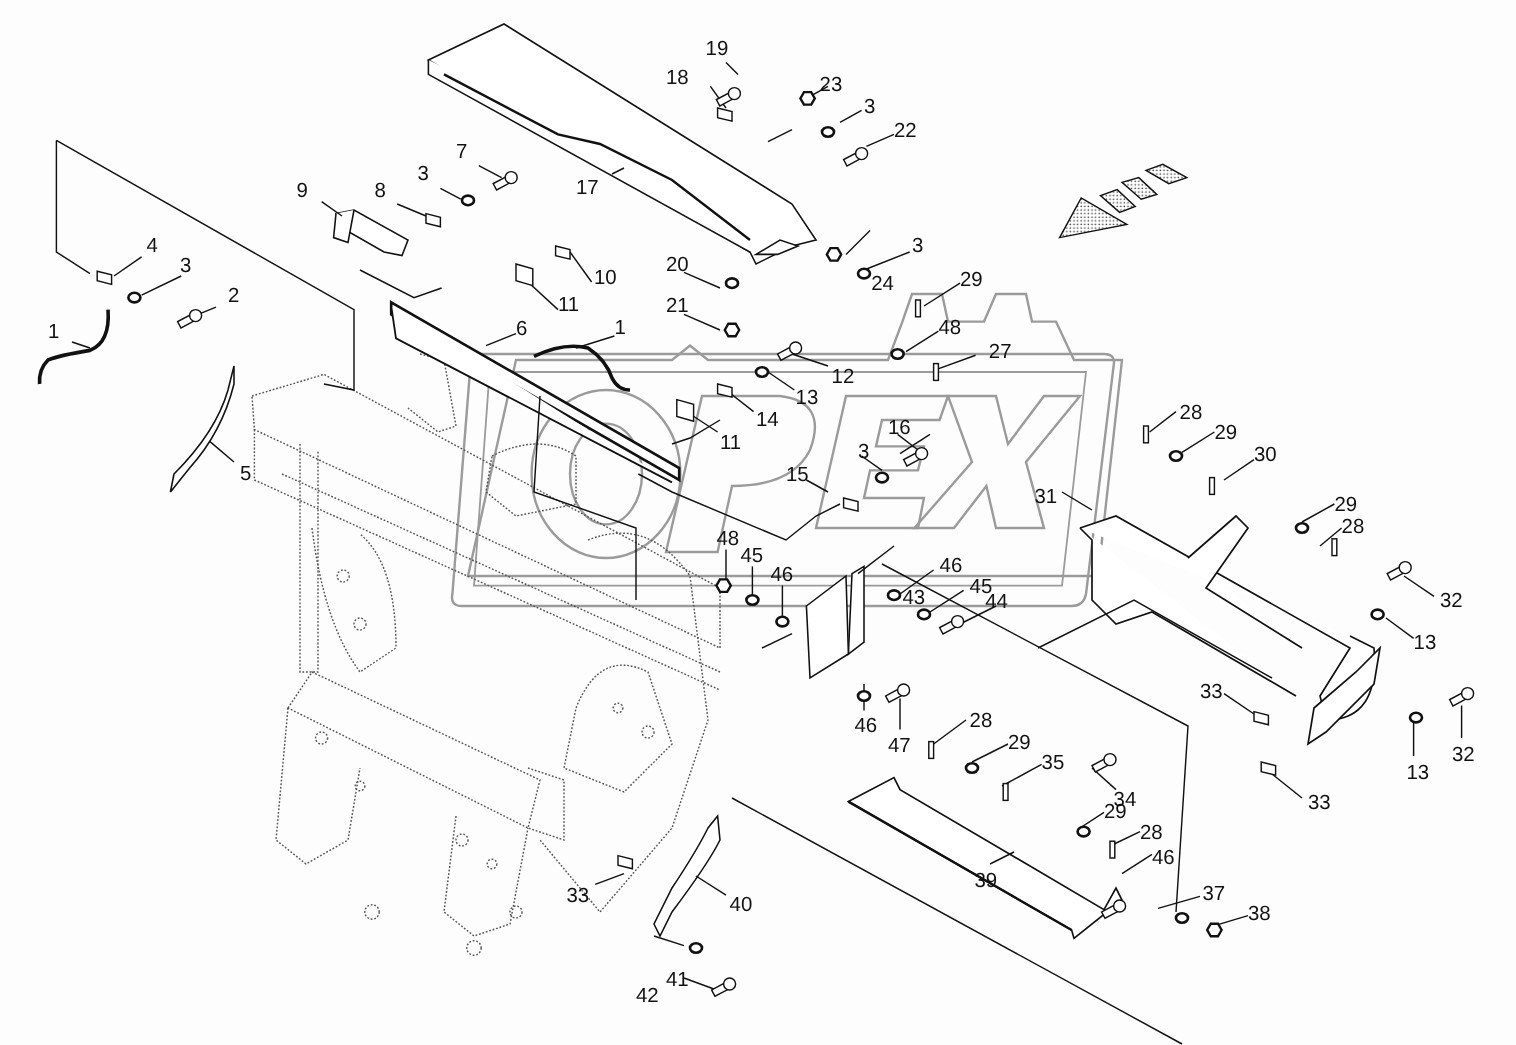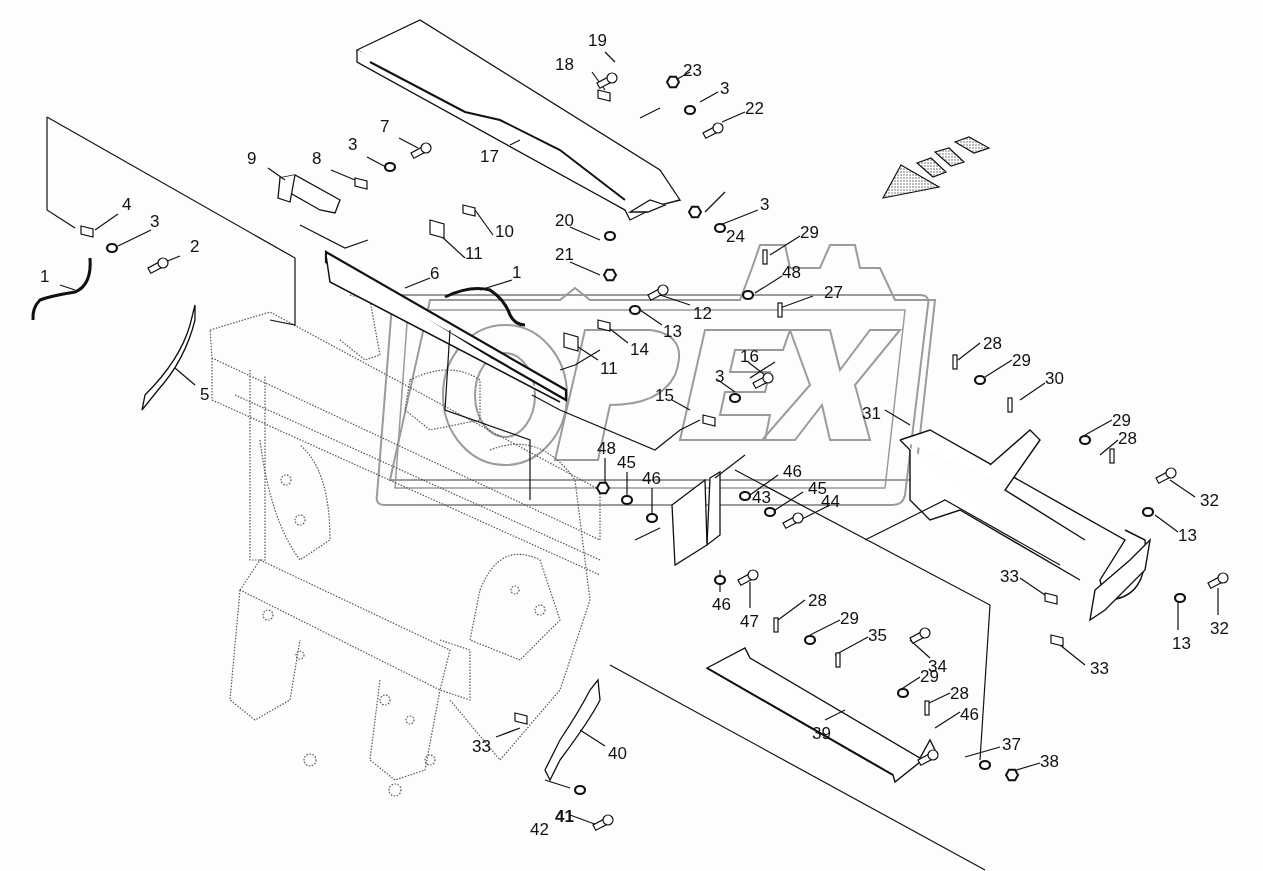--- a/index.html
+++ b/index.html
@@ -358,14 +358,14 @@
     <div class="callout" style="left: 1090px; top: 660px;">33</div>
     <div class="callout" style="left: 920px; top: 668px;">29</div>
     <div class="callout" style="left: 950px; top: 685px;">28</div>
     <div class="callout" style="left: 960px; top: 706px;">46</div>
     <div class="callout" style="left: 1002px; top: 736px;">37</div>
     <div class="callout" style="left: 1040px; top: 753px; text-align: right;">38</div>
     <div class="callout" style="left: 812px; top: 725px;">39</div>
     <div class="callout" style="left: 472px; top: 738px;">33</div>
     <div class="callout" style="left: 608px; top: 745px;">40</div>
     <div class="callout" style="left: 530px; top: 821px;">42</div>
-    <div class="callout" style="left: 555px; top: 808px; font-weight: bold;">41</div>
+    <div class="callout" style="left: 555px; top: 808px;">41</div>
   </div>
 
 </body></html>

